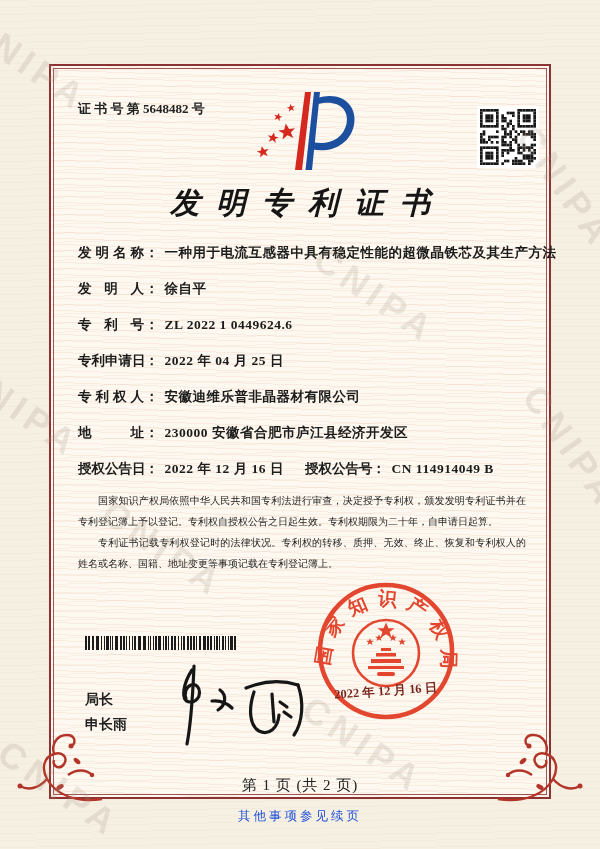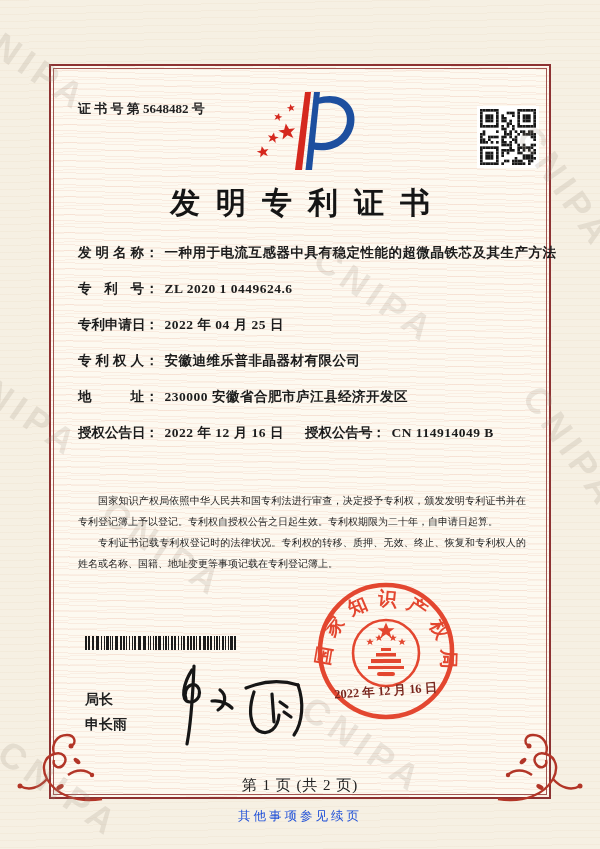--- a/index.html
+++ b/index.html
@@ -27,21 +27,21 @@
   }
   .frame::before{
     content:"";position:absolute;inset:2px;border:1px solid #a35450;pointer-events:none;
   }
   .cert-no{position:absolute;left:27px;top:34px;font-size:13px;font-weight:700;color:#222;}
   .logo{position:absolute;left:197px;top:22px;width:118px;height:88px;}
   .qr{position:absolute;left:426px;top:40px;width:56px;height:56px;background:#fff;padding:3px;}
   .title{
     position:absolute;left:0;right:0;top:117px;text-align:center;
     font-size:30px;font-weight:600;color:#151515;
-    letter-spacing:16px;padding-left:16px;
+    letter-spacing:16px;padding-left:16px;font-style:italic;
   }
   .rows{position:absolute;left:27px;top:178px;width:448px;}
   .frow{position:relative;height:36px;font-size:13.5px;font-weight:600;color:#1c1c1c;white-space:nowrap;}
   .lbl{display:inline-block;width:66px;text-align:justify;text-align-last:justify;vertical-align:top;}
   .colon{display:inline-block;margin:0 6px 0 1px;}
   .val{letter-spacing:0.5px;}
   .grant2{position:absolute;left:227px;top:0;}
   .paras{
     position:absolute;left:27px;top:424px;width:448px;
     font-size:10px;line-height:21px;color:#242424;text-align:justify;
@@ -315,21 +315,24 @@
       <rect x="47.14" y="52.38" width="2.62" height="2.62" fill="#181818"></rect>
     </svg>
 
   <div class="title">发明专利证书</div>
 
   <div class="rows">
     <div class="frow">
       <span class="lbl">发明名称</span><span class="colon">：</span><span class="val">一种用于电流互感器中具有稳定性能的超微晶铁芯及其生产方法</span>
     </div>
     <div class="frow">
-      <span class="lbl">专利号</span><span class="colon">：</span><span class="val">ZL 2020 1 0449624.6</span>
+      <span class="lbl">发明人</span><span class="colon">：</span><span class="val">徐自平</span>
+    </div>
+    <div class="frow">
+      <span class="lbl">专利号</span><span class="colon">：</span><span class="val">ZL 2022 1 0449624.6</span>
     </div>
     <div class="frow">
       <span class="lbl">专利申请日</span><span class="colon">：</span><span class="val">2022 年 04 月 25 日</span>
     </div>
     <div class="frow">
       <span class="lbl">专利权人</span><span class="colon">：</span><span class="val">安徽迪维乐普非晶器材有限公司</span>
     </div>
     <div class="frow">
       <span class="lbl">地址</span><span class="colon">：</span><span class="val">230000 安徽省合肥市庐江县经济开发区</span>
     </div>

